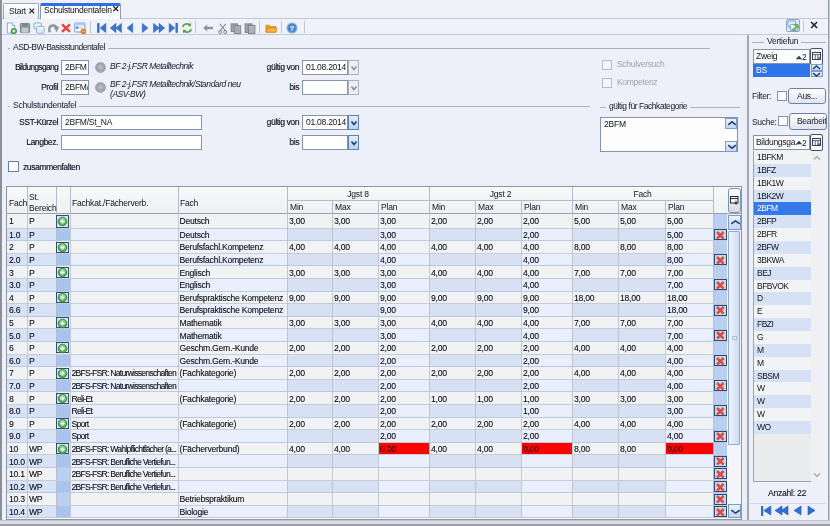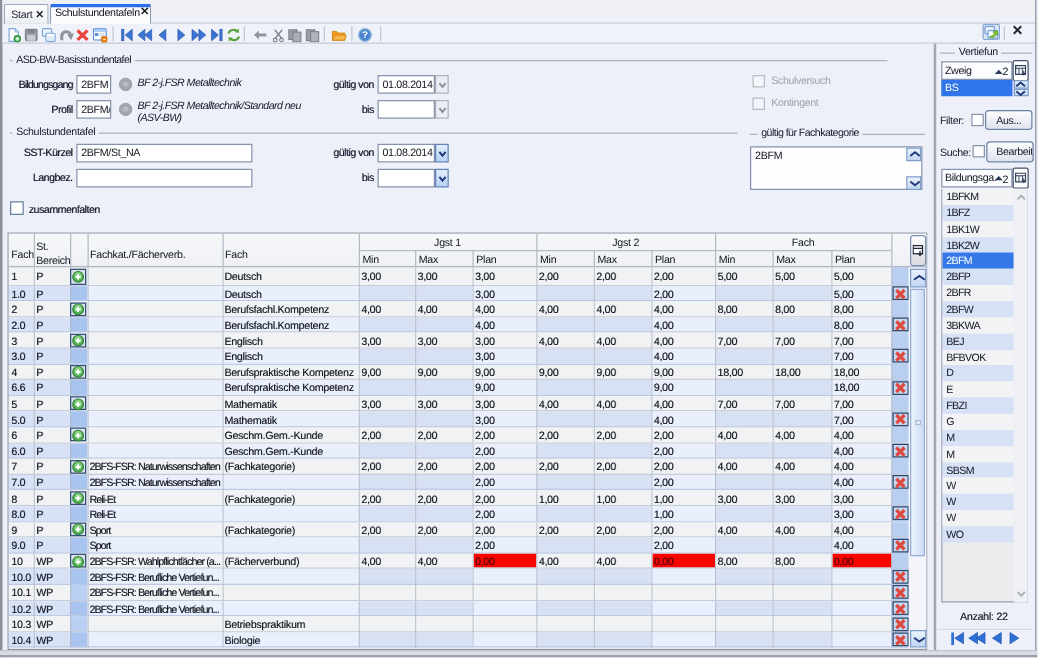--- a/index.html
+++ b/index.html
@@ -163,21 +163,21 @@
 <div style="position:absolute;left:302px;top:135px;width:46px;height:15px;background:#fff;border:1px solid #8593ad;font-size:8.5px;letter-spacing:-0.25px;line-height:13px;padding-left:3px;overflow:hidden;white-space:nowrap;color:#10131f;"></div>
 <div style="position:absolute;left:348px;top:135px;width:11px;height:15px;background:linear-gradient(#e3eefc,#b9d2f3);border:1px solid #5e82b8;"></div>
 <svg style="position:absolute;left:348.5px;top:137px;" width="10" height="12" viewBox="0 0 10 12">
     <path d="M2.5 4.5 L5 7.5 L7.5 4.5" fill="none" stroke="#1f3a78" stroke-width="1.6"></path>
   </svg>
 <div style="position:absolute;left:8px;top:161px;width:11px;height:11px;background:#fdfdfe;border:1px solid #68809f;"></div>
 <div style="position:absolute;left:23px;top:162px;width:100px;height:12px;font-size:8.5px;line-height:11px;"><span class="lbl">zusammenfalten</span></div>
 <div style="position:absolute;left:602px;top:60px;width:10px;height:10px;background:#f4f5f8;border:1px solid #b6bcc8;"></div>
 <div style="position:absolute;left:617px;top:59px;width:100px;height:12px;font-size:8.5px;letter-spacing:-0.3px;color:#9aa2ae;">Schulversuch</div>
 <div style="position:absolute;left:602px;top:78px;width:10px;height:10px;background:#f4f5f8;border:1px solid #b6bcc8;"></div>
-<div style="position:absolute;left:617px;top:77px;width:100px;height:12px;font-size:8.5px;letter-spacing:-0.3px;color:#9aa2ae;">Kontingent</div>
+<div style="position:absolute;left:617px;top:77px;width:100px;height:12px;font-size:8.5px;letter-spacing:-0.3px;color:#9aa2ae;">Kompetenz</div>
 <div style="position:absolute;left:600px;top:117px;width:138px;height:35px;background:#fdfdfe;border:1px solid #8593ad;"></div>
 <div style="position:absolute;left:604px;top:119px;width:80px;height:12px;font-size:8.5px;letter-spacing:-0.2px;color:#10131f;">2BFM</div>
 <div style="position:absolute;left:725px;top:118px;width:12px;height:11px;background:linear-gradient(#eaf2fd,#c2d6f2);border:1px solid #7d9cc8;"></div>
 <svg style="position:absolute;left:726px;top:119.0px;" width="10" height="9" viewBox="0 0 10 9">
     <path d="M2.2 5.8 L6.0 2.8 L9.8 5.8" fill="none" stroke="#1f3a78" stroke-width="1.5"></path>
   </svg>
 <div style="position:absolute;left:725px;top:140.5px;width:12px;height:11px;background:linear-gradient(#eaf2fd,#c2d6f2);border:1px solid #7d9cc8;"></div>
 <svg style="position:absolute;left:726px;top:141.5px;" width="10" height="9" viewBox="0 0 10 9">
     <path d="M2.2 3.2 L6.0 6.2 L9.8 3.2" fill="none" stroke="#1f3a78" stroke-width="1.5"></path>
   </svg>
@@ -196,21 +196,21 @@
 <div style="position:absolute;left:332px;top:200px;width:1px;height:14px;background:#b4bac6;"></div>
 <div style="position:absolute;left:378px;top:200px;width:1px;height:14px;background:#b4bac6;"></div>
 <div style="position:absolute;left:475px;top:200px;width:1px;height:14px;background:#b4bac6;"></div>
 <div style="position:absolute;left:521px;top:200px;width:1px;height:14px;background:#b4bac6;"></div>
 <div style="position:absolute;left:618px;top:200px;width:1px;height:14px;background:#b4bac6;"></div>
 <div style="position:absolute;left:665px;top:200px;width:1px;height:14px;background:#b4bac6;"></div>
 <div style="position:absolute;left:9px;top:198px;width:18px;height:11px;font-size:8.5px;letter-spacing:-0.2px;color:#10131f;white-space:nowrap;overflow:hidden;">Fach.</div>
 <div style="position:absolute;left:29px;top:192px;width:27px;height:22px;font-size:8.5px;letter-spacing:-0.2px;color:#10131f;line-height:11px;">St.<br>Bereich</div>
 <div style="position:absolute;left:72px;top:198px;width:105px;height:11px;font-size:8.5px;letter-spacing:-0.2px;color:#10131f;white-space:nowrap;overflow:hidden;">Fachkat./Fächerverb.</div>
 <div style="position:absolute;left:180px;top:198px;width:60px;height:11px;font-size:8.5px;letter-spacing:-0.2px;color:#10131f;white-space:nowrap;overflow:hidden;">Fach</div>
-<div style="position:absolute;left:287px;top:189px;width:142px;height:11px;font-size:8.5px;letter-spacing:-0.2px;color:#10131f;text-align:center;">Jgst 1</div>
+<div style="position:absolute;left:287px;top:189px;width:142px;height:11px;font-size:8.5px;letter-spacing:-0.2px;color:#10131f;text-align:center;">Jgst 8</div>
 <div style="position:absolute;left:429px;top:189px;width:143px;height:11px;font-size:8.5px;letter-spacing:-0.2px;color:#10131f;text-align:center;">Jgst 2</div>
 <div style="position:absolute;left:572px;top:189px;width:141px;height:11px;font-size:8.5px;letter-spacing:-0.2px;color:#10131f;text-align:center;">Fach</div>
 <div style="position:absolute;left:290px;top:202px;width:30px;height:11px;font-size:8.5px;letter-spacing:-0.2px;color:#10131f;white-space:nowrap;overflow:hidden;">Min</div>
 <div style="position:absolute;left:335px;top:202px;width:30px;height:11px;font-size:8.5px;letter-spacing:-0.2px;color:#10131f;white-space:nowrap;overflow:hidden;">Max</div>
 <div style="position:absolute;left:381px;top:202px;width:30px;height:11px;font-size:8.5px;letter-spacing:-0.2px;color:#10131f;white-space:nowrap;overflow:hidden;">Plan</div>
 <div style="position:absolute;left:432px;top:202px;width:30px;height:11px;font-size:8.5px;letter-spacing:-0.2px;color:#10131f;white-space:nowrap;overflow:hidden;">Min</div>
 <div style="position:absolute;left:478px;top:202px;width:30px;height:11px;font-size:8.5px;letter-spacing:-0.2px;color:#10131f;white-space:nowrap;overflow:hidden;">Max</div>
 <div style="position:absolute;left:524px;top:202px;width:30px;height:11px;font-size:8.5px;letter-spacing:-0.2px;color:#10131f;white-space:nowrap;overflow:hidden;">Plan</div>
 <div style="position:absolute;left:575px;top:202px;width:30px;height:11px;font-size:8.5px;letter-spacing:-0.2px;color:#10131f;white-space:nowrap;overflow:hidden;">Min</div>
 <div style="position:absolute;left:621px;top:202px;width:30px;height:11px;font-size:8.5px;letter-spacing:-0.2px;color:#10131f;white-space:nowrap;overflow:hidden;">Max</div>

